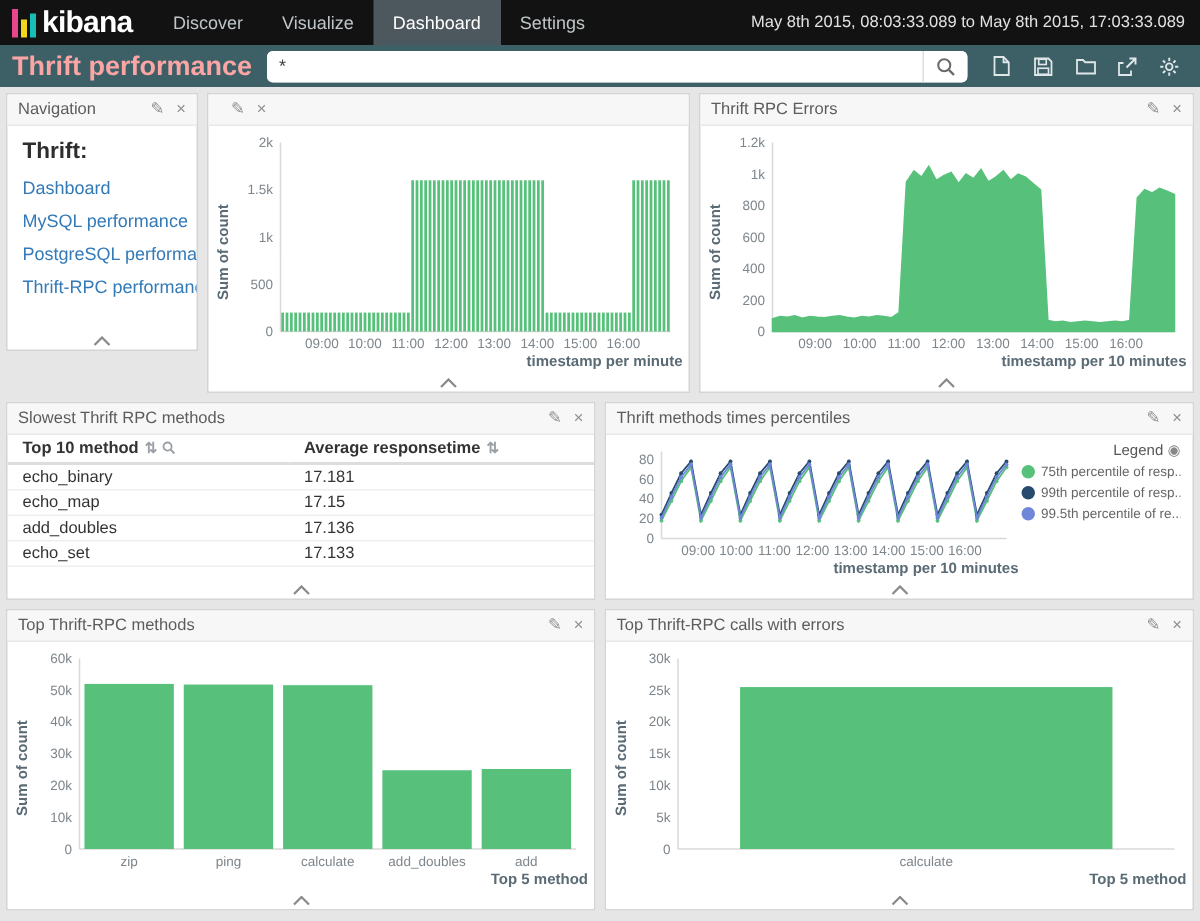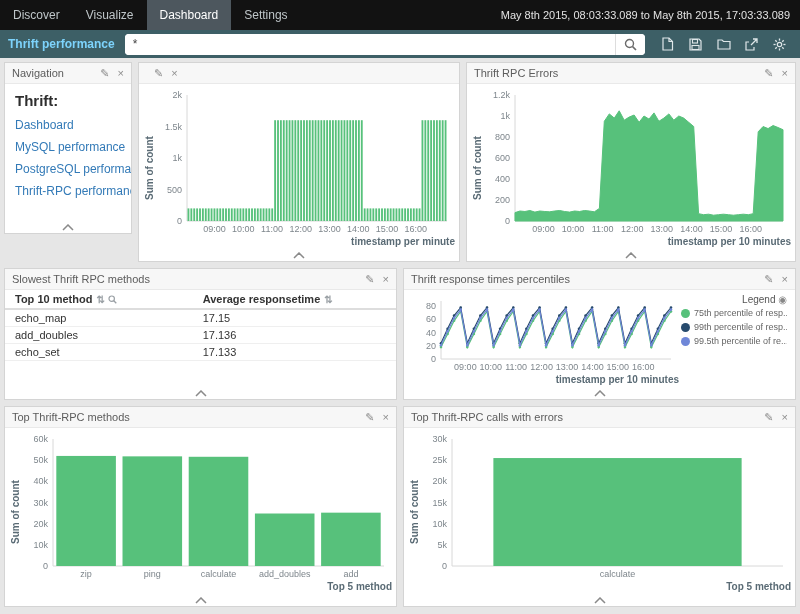--- a/index.html
+++ b/index.html
@@ -14,21 +14,21 @@
   .lb2 { height:12px; background:#f4d61c; }
   .lb3 { height:16px; background:#18bdb8; }
   .logo-text { color:#fff; font-weight:bold; font-size:20px; letter-spacing:-0.5px; }
   .top-nav { display:flex; height:30px; }
   .nav-item { padding:0 13px; line-height:30px; font-size:12px; color:#bfc6c9; cursor:pointer; text-decoration:none; }
   .nav-item.active { background:#4d575e; color:#fff; }
   .time-range { margin-left:auto; font-size:11px; color:#e2e2e2; padding-right:10px; cursor:pointer; }
 
   
   .toolbar { display:flex; align-items:center; height:28px; background:#3d5f66; padding:0 8px; }
-  .dash-title { font-size:12px; font-weight:bold; color:#7dd3fc; white-space:nowrap; margin-right:10px; }
+  .dash-title { font-size:18px; font-weight:bold; color:#fca5a5; white-space:nowrap; margin-right:10px; }
   .searchbox { flex:1; display:flex; align-items:stretch; background:#fff; border-radius:4px; height:21px; overflow:hidden; margin-right:10px; }
   .query-input { flex:1; border:none; outline:none; font-size:12px; color:#444; padding:0 8px; font-family:"Liberation Sans",sans-serif; }
   .search-btn { width:30px; background:#fff; border:none; border-left:1px solid #ddd; cursor:pointer; display:flex; align-items:center; justify-content:center; }
   .tool-icons { display:flex; align-items:center; gap:3px; }
   .tool-btn { width:25px; height:22px; background:transparent; border:none; cursor:pointer; display:flex; align-items:center; justify-content:center; }
 
   
   .content { padding:4px; }
   .row { display:flex; gap:6px; margin-bottom:6px; align-items:flex-start; }
   .panel { background:#fff; border:1px solid #d4d4d4; display:flex; flex-direction:column; }
@@ -70,20 +70,28 @@
   .legend-header { text-align:right; font-size:10px; color:#555; margin-bottom:3px; white-space:nowrap; }
   .legend-toggle { color:#888; cursor:pointer; font-size:10px; }
   .legend-item { display:flex; align-items:center; margin-bottom:4px; cursor:pointer; }
   .legend-dot { width:9px; height:9px; border-radius:50%; flex:0 0 auto; margin-right:4px; }
   .legend-label { font-size:9px; color:#666; white-space:nowrap; overflow:hidden; }
 </style>
 </head>
 <body>
 
 <div class="app-header">
+  <div class="logo">
+    <span class="logo-bars">
+        <i class="lb1"></i>
+        <i class="lb2"></i>
+        <i class="lb3"></i>
+      </span>
+    <span class="logo-text">kibana</span>
+  </div>
   <nav class="top-nav">
     <a class="nav-item">Discover</a>
     <a class="nav-item">Visualize</a>
     <a class="nav-item active">Dashboard</a>
     <a class="nav-item">Settings</a>
   </nav>
   <div class="time-range">May 8th 2015, 08:03:33.089 to May 8th 2015, 17:03:33.089</div>
 </div>
 
 <div class="toolbar">
@@ -351,20 +359,24 @@
                     <line x1="5.8" y1="5.8" x2="8.3" y2="8.3" stroke="#9aa0a5" stroke-width="1.3"></line>
                   </svg>
               </th>
               <th>
                 <span>Average responsetime</span><span class="sort-icon">⇅</span>
               </th>
             </tr>
           </thead>
           <tbody>
             <tr>
+                <td>echo_binary</td>
+                <td>17.181</td>
+              </tr>
+            <tr>
                 <td>echo_map</td>
                 <td>17.15</td>
               </tr>
             <tr>
                 <td>add_doubles</td>
                 <td>17.136</td>
               </tr>
             <tr>
                 <td>echo_set</td>
                 <td>17.133</td>
@@ -374,21 +386,21 @@
       </div>
       <div class="panel-footer">
         <svg width="14" height="7">
             <polyline points="2,6 7,1 12,6" fill="none" stroke="#8a8a8a" stroke-width="1.5"></polyline>
           </svg>
       </div>
     </div>
 
     <div class="panel half">
       <div class="panel-header">
-        <span class="panel-title">Thrift response times percentiles</span>
+        <span class="panel-title">Thrift methods times percentiles</span>
         <span class="p-icon">✎</span>
         <span class="p-icon">×</span>
       </div>
       <div class="panel-body chart-body">
         <div class="chart-main">
           <div class="plot">
               <svg width="270" height="81">
                 <line x1="32" y1="8" x2="32" y2="66" stroke="#d8d8d8"></line>
                 <line x1="32" y1="66" x2="262" y2="66" stroke="#d8d8d8"></line>
                 <text x="27" y="69" text-anchor="end">0</text>

